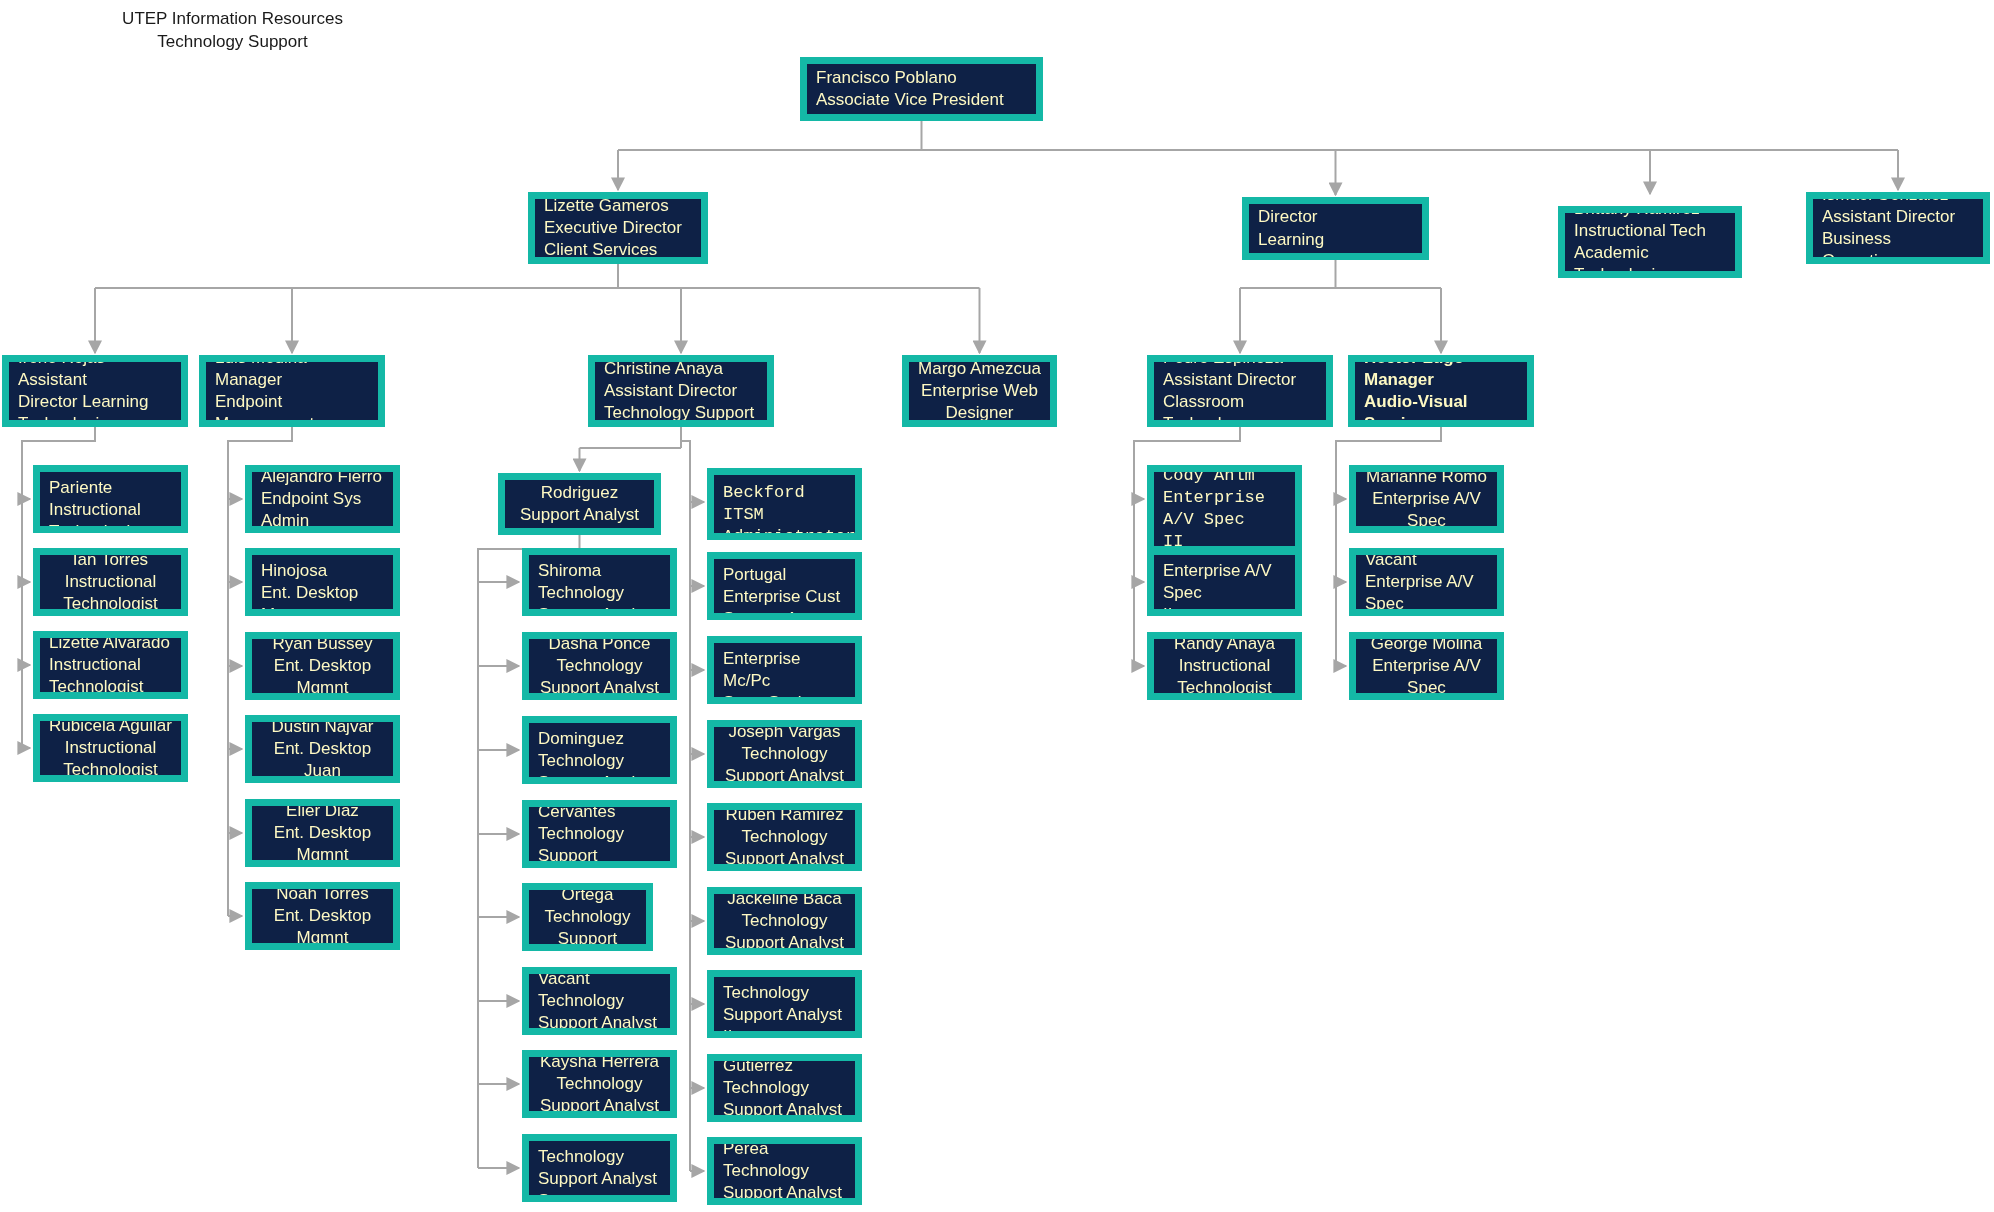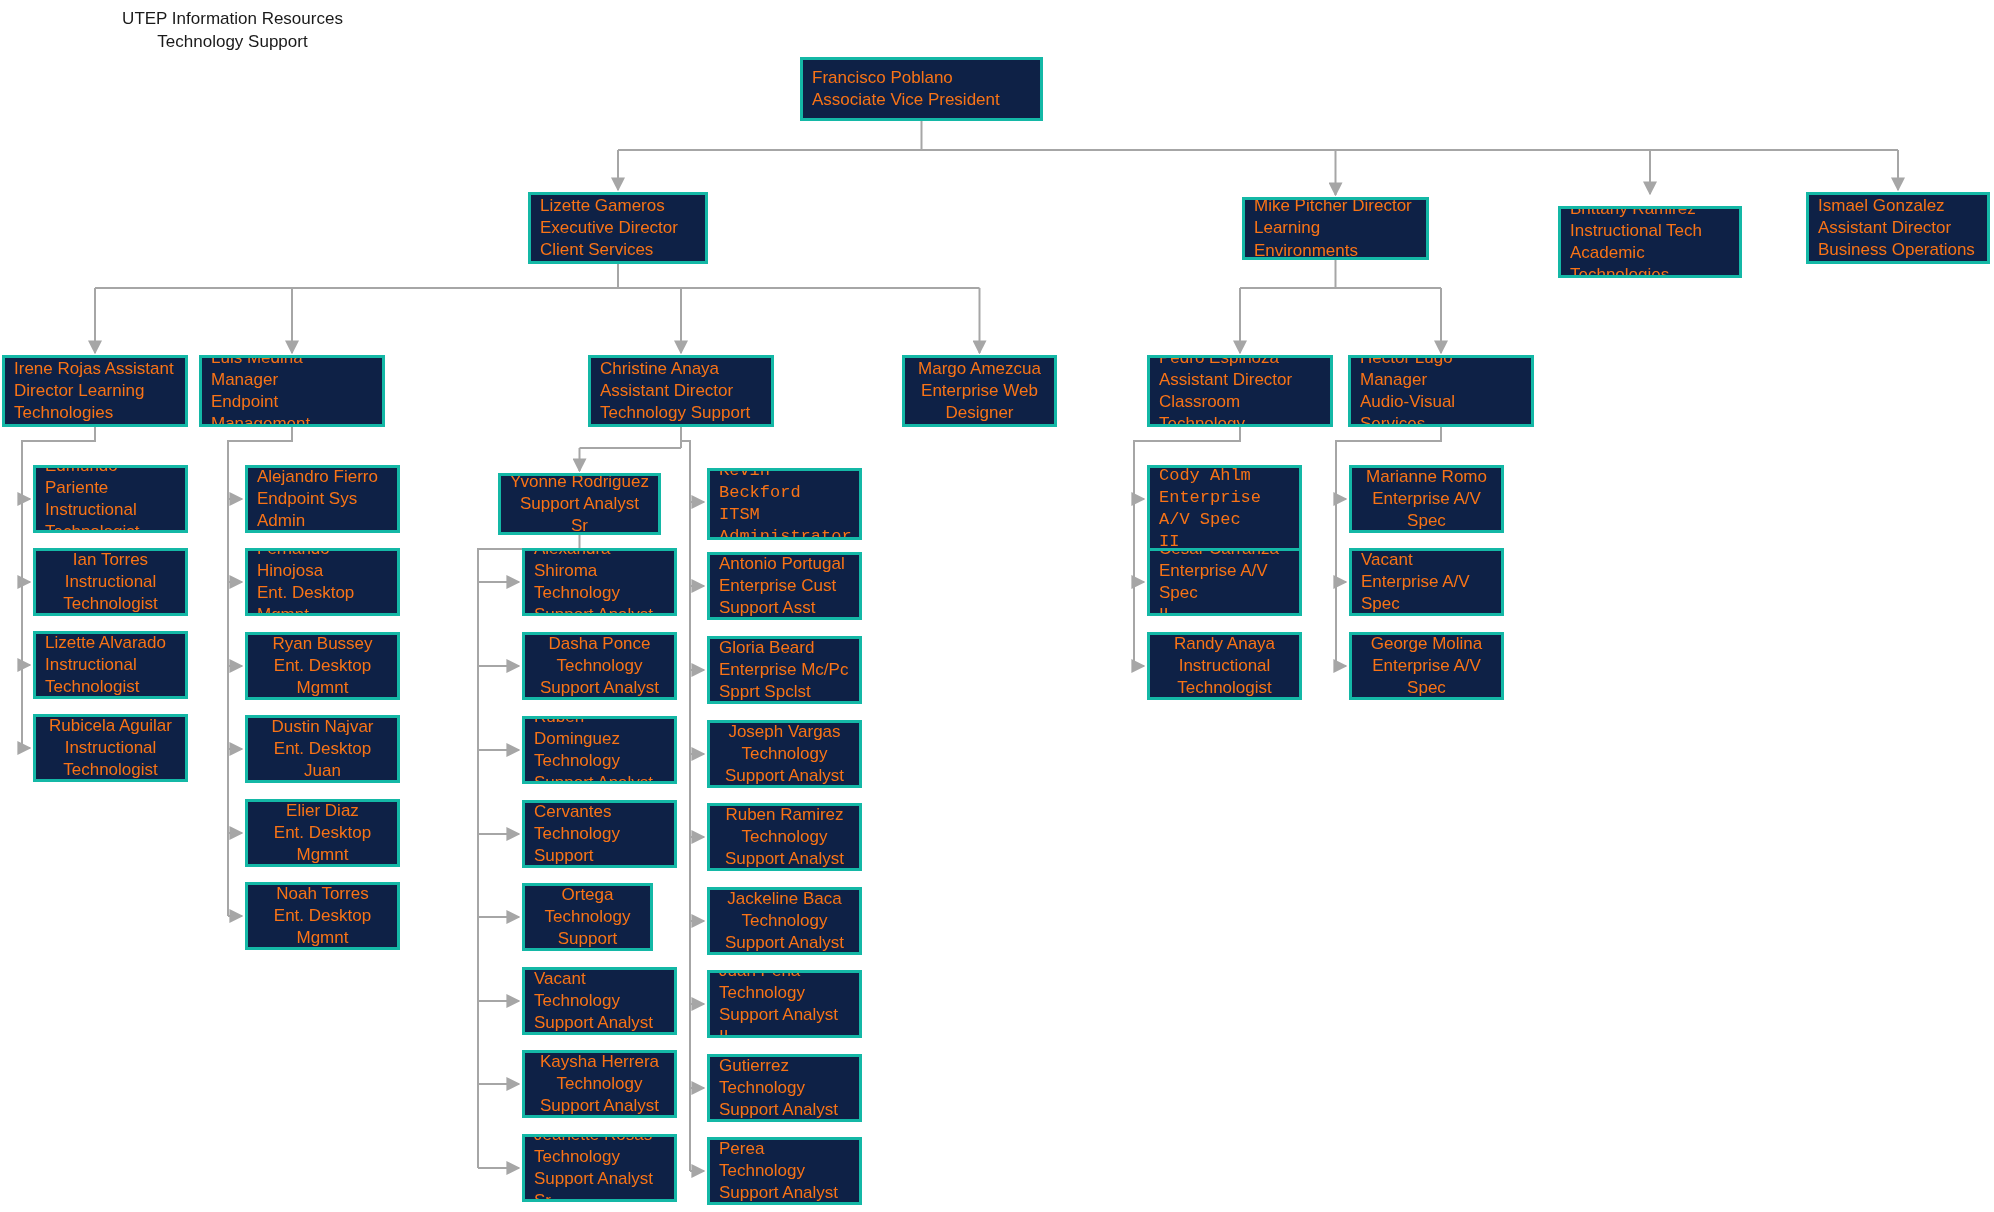--- a/index.html
+++ b/index.html
@@ -19,22 +19,22 @@
     font-size:17px;
     color:#1a1a1a;
     text-align:center;
     line-height:1.35;
     white-space:pre-line;
   }
 
   .node{
     position:absolute;
     background:#0e2146;
-    border:3px solid #14b8a6;
-    color:#f97316;
+    border:7px solid #14b8a6;
+    color:#fef9c3;
     font-size:17px;
     line-height:1.30;
     box-sizing:border-box;
     display:flex;
     flex-direction:column;
     justify-content:center;
     padding:5px 9px;
     white-space:pre-line;
     overflow:hidden;
   }
@@ -138,21 +138,21 @@
 Endpoint Management</div>
       <div class="node l" style="left: 588px; top: 355px; width: 186px; height: 72px;">Christine Anaya
 Assistant Director
 Technology Support</div>
       <div class="node c" style="left: 902px; top: 355px; width: 155px; height: 72px;">Margo Amezcua
 Enterprise Web
 Designer</div>
       <div class="node l" style="left: 1147px; top: 355px; width: 186px; height: 72px;">Pedro Espinoza
 Assistant Director
 Classroom Technology</div>
-      <div class="node l" style="left: 1348px; top: 355px; width: 186px; height: 72px;">Hector Lugo Manager
+      <div class="node l" style="left: 1348px; top: 355px; width: 186px; height: 72px; font-weight: bold;">Hector Lugo Manager
 Audio-Visual Services</div>
       <div class="node l" style="left: 33px; top: 465px; width: 155px; height: 68px;">Edmundo Pariente
 Instructional
 Technologist</div>
       <div class="node c" style="left: 33px; top: 548px; width: 155px; height: 68px;">Ian Torres
 Instructional
 Technologist</div>
       <div class="node l" style="left: 33px; top: 631px; width: 155px; height: 68px;">Lizette Alvarado
 Instructional
 Technologist</div>

